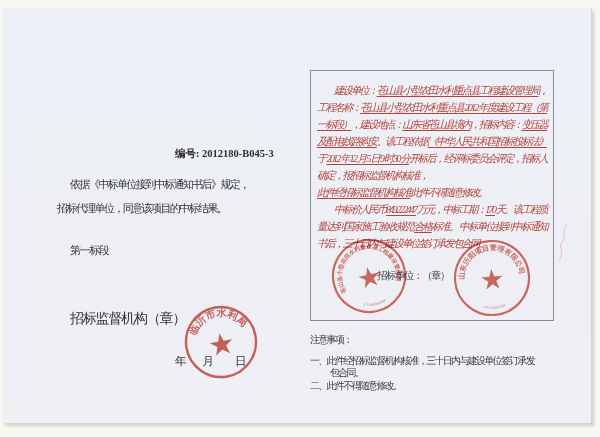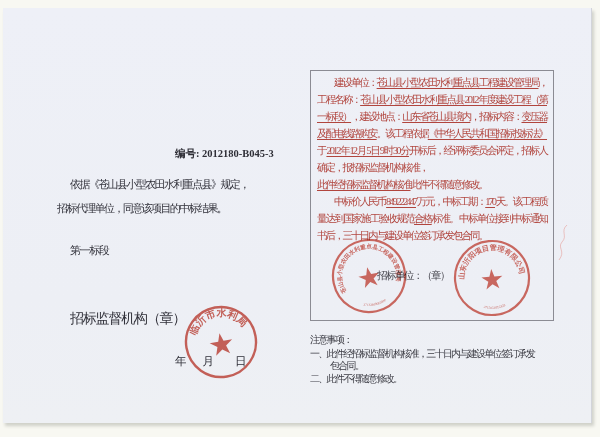--- a/index.html
+++ b/index.html
@@ -31,54 +31,54 @@
   .issue-note{position:absolute;left:67px;top:235px;font-size:11px;letter-spacing:-1.4px;color:#31313a;}
   .supervisor-label{position:absolute;left:67px;top:302px;font-size:14px;letter-spacing:-1.2px;color:#31313a;}
   .date-line{position:absolute;left:172px;top:346px;font-size:11.5px;color:#2f2f38;}
   .date-line .dp1{margin-right:16px;}
   .date-line .dp2{margin-right:21px;}
   .notice-box{
     position:absolute;left:307px;top:62px;width:244px;height:251px;
     border:1px solid #8b8b93;box-sizing:border-box;
   }
   .box-text{
-    position:absolute;left:6px;right:6px;top:3px;
+    position:absolute;left:6px;right:6px;top:11px;
     font-size:10.5px;letter-spacing:-2px;line-height:17px;
-    color:#b1453e;text-align:justify;
+    color:#b1453e;text-align:justify;font-style:italic;
   }
   .box-text p{margin:0;}
   .box-text p.indent{text-indent:17px;}
   .box-text .u{text-decoration:underline;text-underline-offset:2px;text-decoration-thickness:1px;}
   .seal-label{
     position:absolute;font-size:10.5px;letter-spacing:-1.5px;color:#45454d;z-index:1;margin-left:42px;
   }
   .seal-label.bidder{left:332px;top:261px;}
   .seal-label.agency{left:436px;top:261px;}
   .seal{position:absolute;mix-blend-mode:multiply;z-index:2;}
   .seal-sup{left:179px;top:295px;}
   .seal-bid{left:324px;top:226px;}
   .seal-ag{left:446px;top:227px;}
   .notes{
     position:absolute;left:307px;top:326px;width:232px;
     font-size:10px;letter-spacing:-1.7px;line-height:12.5px;color:#3b3b43;
   }
-  .notes .heading{margin-bottom:1px;}
+  .notes .heading{margin-bottom:8px;}
   .notes .note-item{padding-left:20px;text-indent:-20px;}
   .scribble{position:absolute;left:548px;top:214px;z-index:0;}
 </style>
 </head>
 <body>
 
 <div class="page">
 
 
   <div class="doc-number">编号: 2012180-B045-3</div>
 
   <div class="body-par">
-    <div class="ln1">依据《苍山县小型农田水利重点县》规定，</div>
+    <div class="ln1">依据《中标单位接到中标通知书后》规定，</div>
     <div class="ln2">招标代理单位，同意该项目的中标结果。</div>
   </div>
 
   <div class="issue-note">第一标段</div>
 
   <div class="supervisor-label">招标监督机构（章）</div>
 
   <div class="date-line">
     <span class="dp1">年</span><span class="dp2">月</span><span class="dp3">日</span>
   </div>

